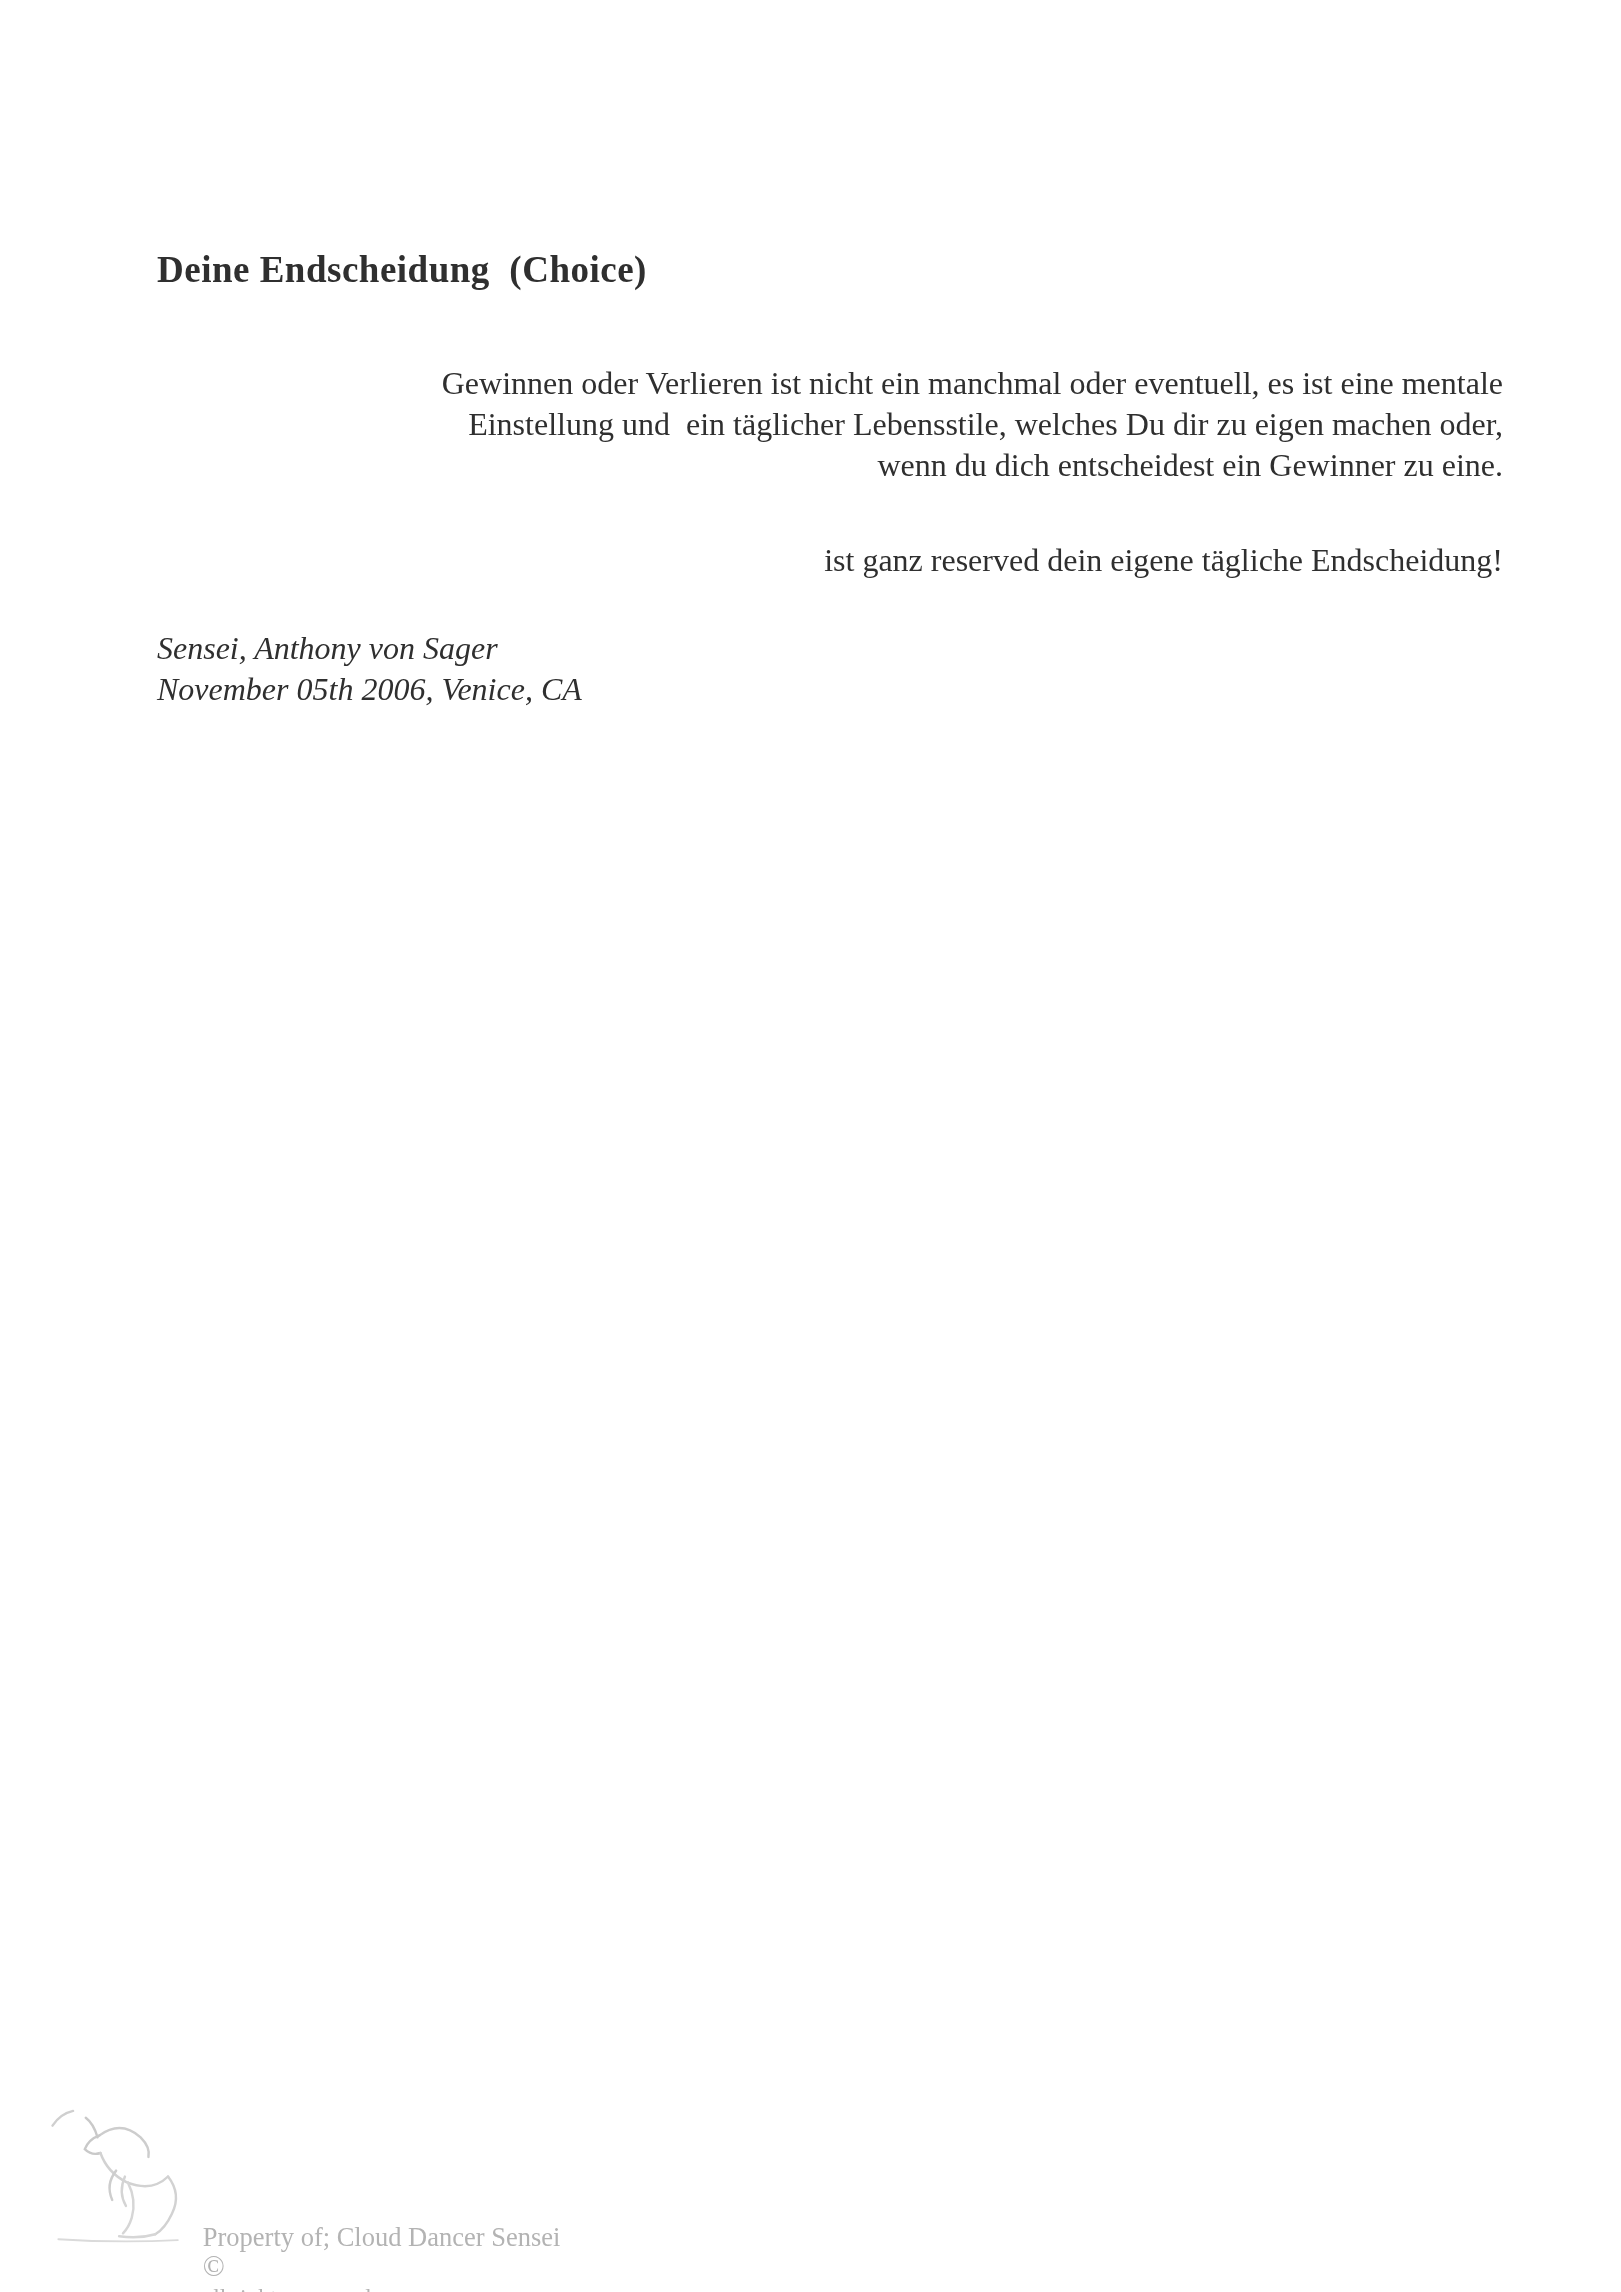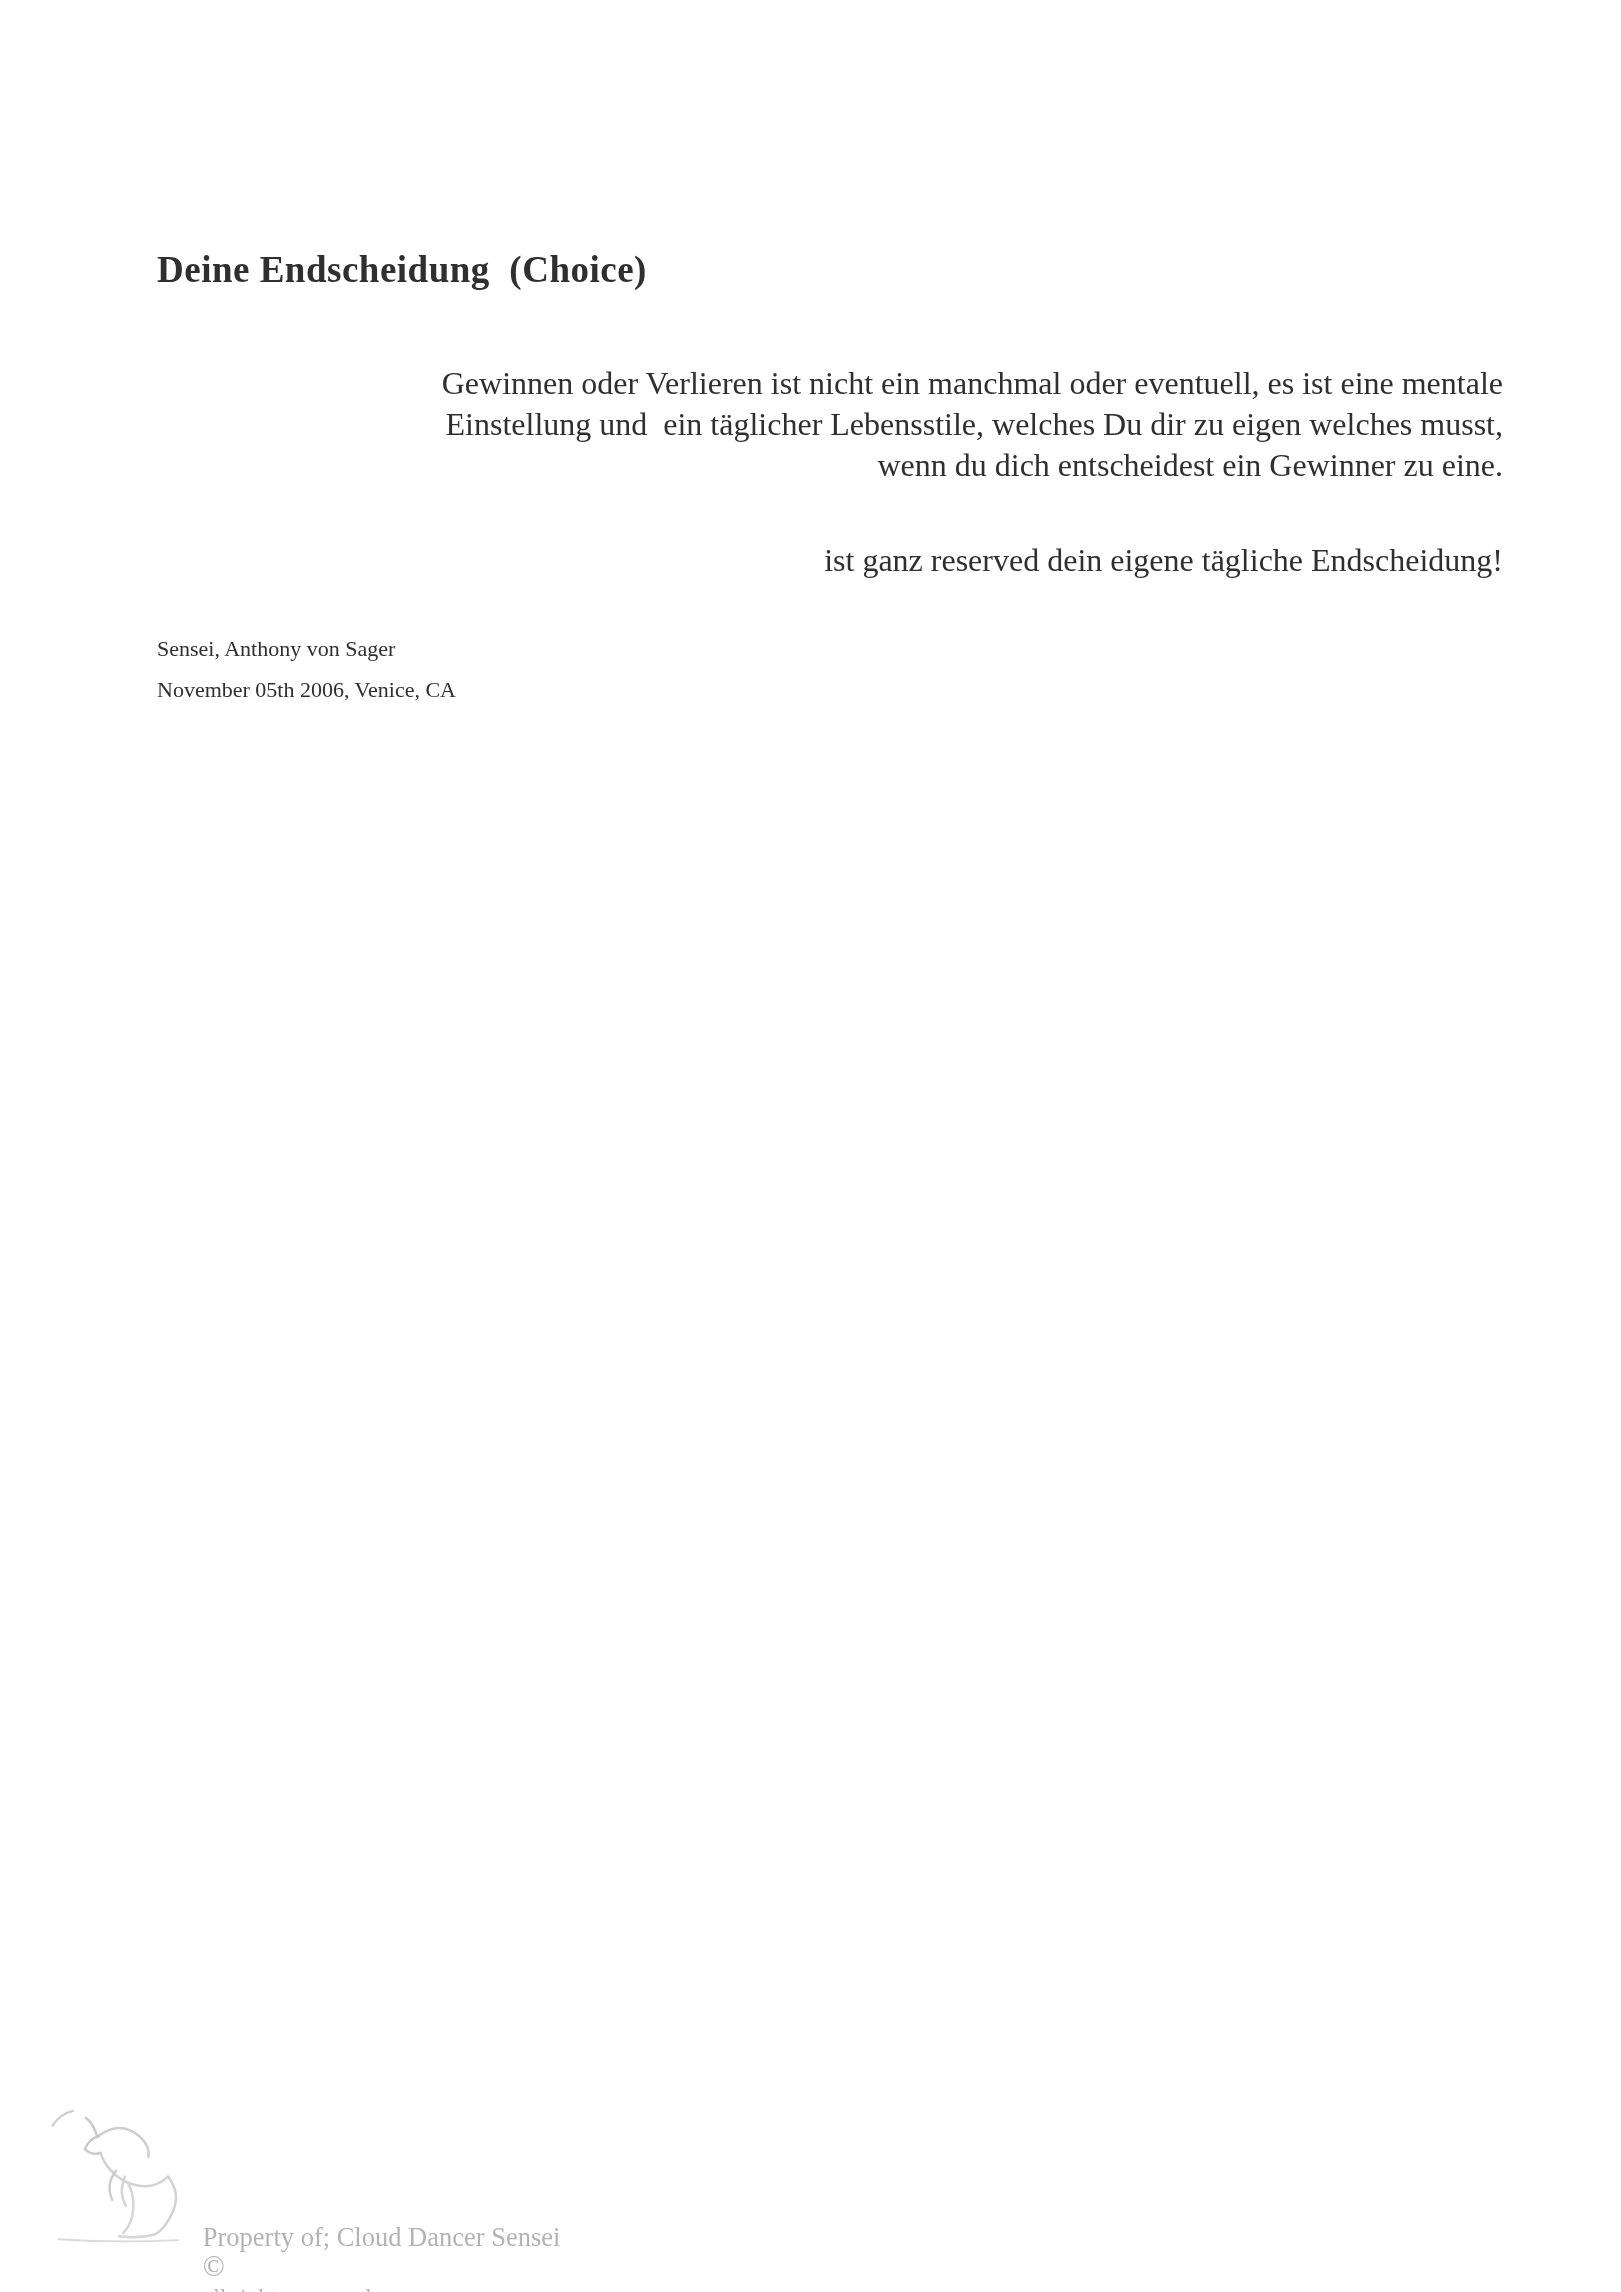--- a/index.html
+++ b/index.html
@@ -37,22 +37,23 @@
     text-align: right;
   }
   .para.second {
     margin-bottom: 47px;
   }
   .line {
     display: block;
     white-space: pre;
   }
   .signature {
-    font-size: 22px;
+    font-size: 32px;
     line-height: 41px;
+    font-style: italic;
   }
   .page-footer {
     position: absolute;
     left: 0;
     top: 2098px;
     width: 100%;
     height: 157px;
   }
   .logo {
     position: absolute;
@@ -79,21 +80,21 @@
 <body>
 
 <div class="page">
 
   <main class="content">
 
     <h1 class="title">Deine Endscheidung  (Choice)</h1>
 
     <p class="para">
       <span class="line">Gewinnen oder Verlieren ist nicht ein manchmal oder eventuell, es ist eine mentale</span>
-      <span class="line">Einstellung und  ein täglicher Lebensstile, welches Du dir zu eigen welches musst,</span>
+      <span class="line">Einstellung und  ein täglicher Lebensstile, welches Du dir zu eigen machen oder,</span>
       <span class="line">wenn du dich entscheidest ein Gewinner zu eine.</span>
     </p>
 
     <p class="para second">
       <span class="line">ist ganz reserved dein eigene tägliche Endscheidung!</span>
     </p>
 
     <div class="signature">
       <span class="line">Sensei, Anthony von Sager</span>
       <span class="line">November 05th 2006, Venice, CA</span>

